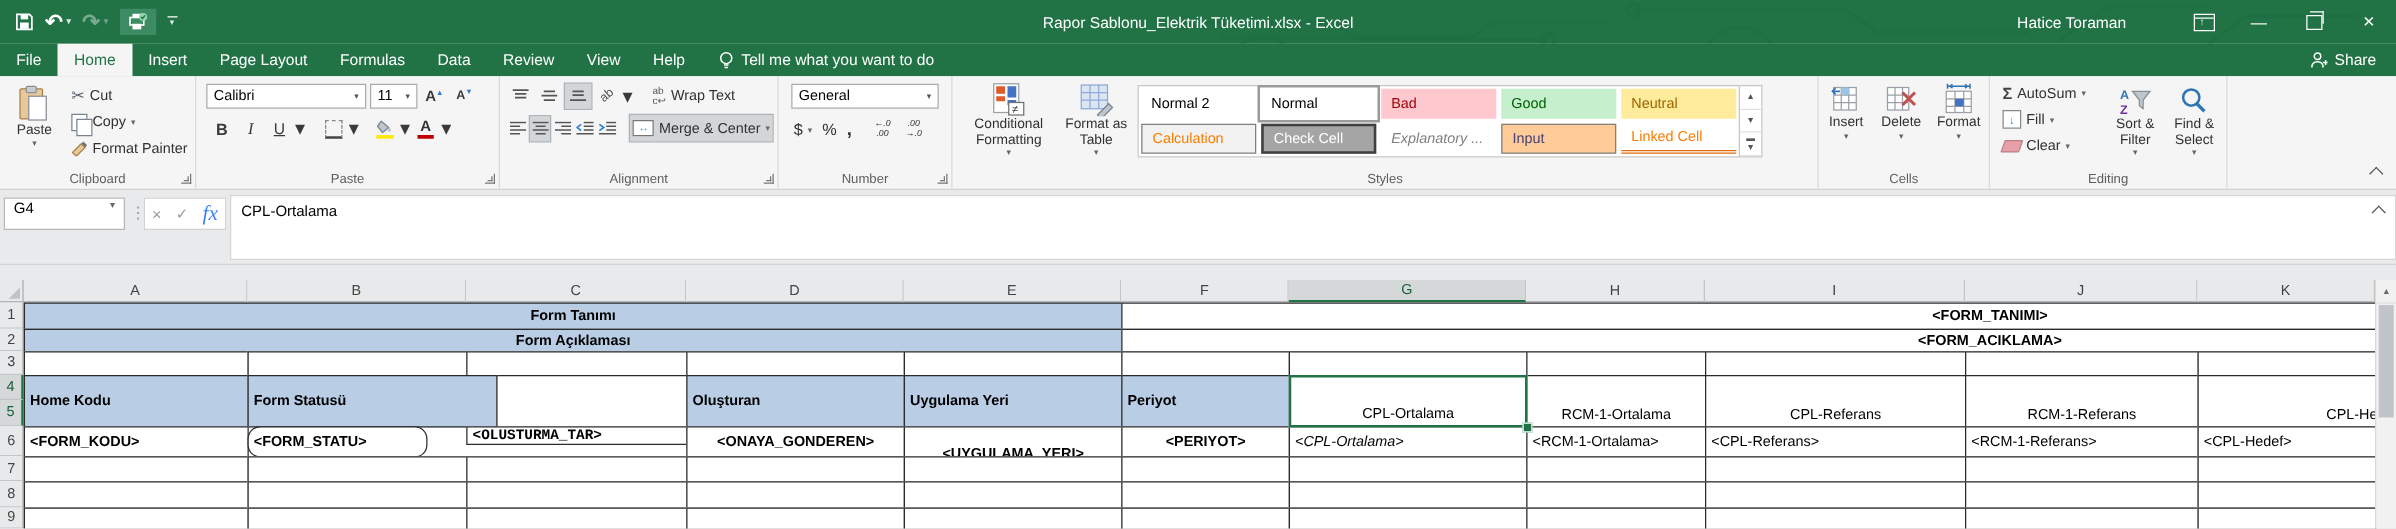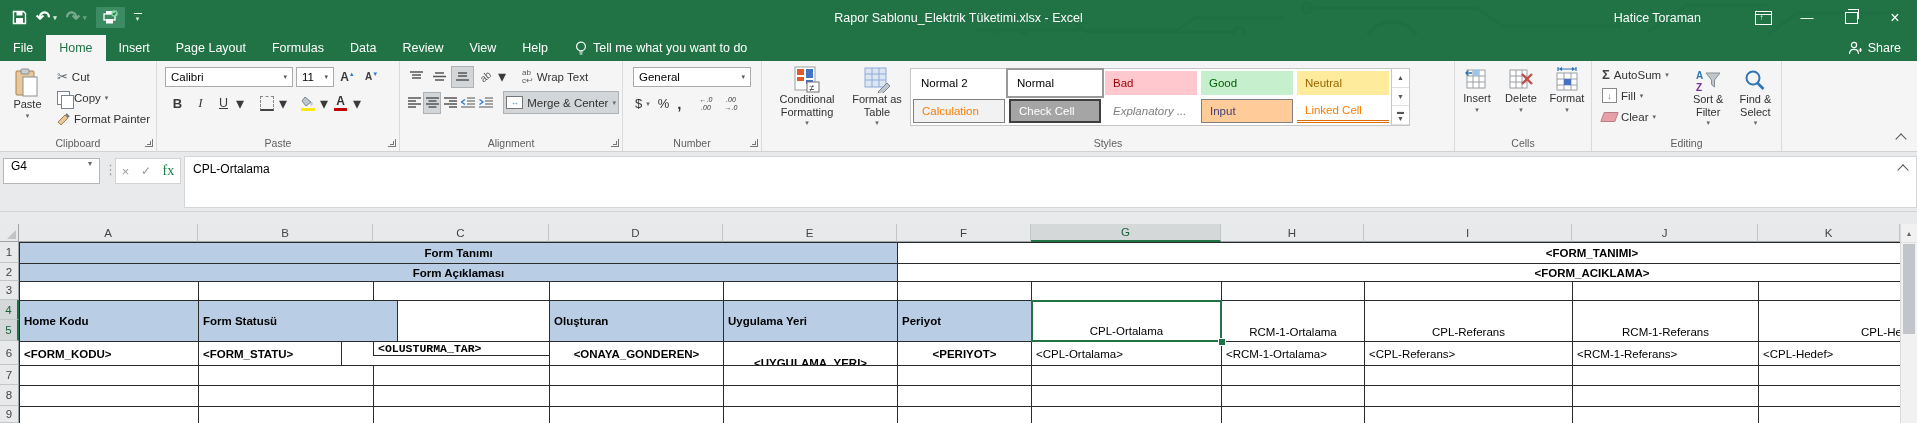--- a/index.html
+++ b/index.html
@@ -67,21 +67,21 @@
   .gscroll div{flex:1;display:flex;align-items:center;justify-content:center;font-size:7px;color:#555;border-bottom:1px solid #E1E1E1;}
   
   .fxbar{position:absolute;top:152px;left:0;width:100%;height:60px;background:#E9EAEB;border-bottom:1px solid #D5D5D5;box-sizing:border-box;}
   .namebox{position:absolute;left:3px;top:6px;width:97px;height:26px;background:#fff;border:1px solid #B7B7B7;
            font-size:12px;display:flex;align-items:flex-start;padding:0 7px;box-sizing:border-box;color:#000;}
   .namebox .arr{margin-left:auto;font-size:8px;color:#666;}
   .fxdots{position:absolute;left:104px;top:10px;color:#999;font-size:13px;letter-spacing:0;}
   .fxbtns{position:absolute;left:115px;top:6px;width:66px;height:26px;background:#fff;border:1px solid #D3D3D3;
           display:flex;align-items:center;justify-content:space-around;box-sizing:border-box;}
   .fxx{color:#9a9a9a;font-size:13px;} .fxok{color:#9a9a9a;font-size:12px;}
-  .fxfx{font-family:"Liberation Serif",serif;font-size:14px;color:#15803d;}
+  .fxfx{font-family:"Liberation Serif",serif;font-style:italic;font-size:17px;color:#3b82f6;}
   .fxinput{position:absolute;left:184px;top:4px;right:0;height:52px;background:#fff;border:1px solid #D6D6D6;
            box-sizing:border-box;font-size:12px;color:#000;padding:5px 8px;}
   .fxcollapse{position:absolute;right:9px;top:9px;}
   
   .sheet{position:absolute;top:212px;left:0;width:100%;bottom:0;background:#E9EAEB;overflow:hidden;}
   .gridwrap{position:absolute;top:12px;left:0;width:1900px;bottom:0;background:#fff;}
   .corner{position:absolute;left:0;top:0;background:#E8E9EA;border-right:1px solid #9EA3A8;border-bottom:1px solid #9EA3A8;box-sizing:border-box;}
   .corner::after{content:"";position:absolute;right:2px;bottom:2px;border-left:9px solid transparent;border-bottom:9px solid #BFC3C6;}
   .colh{position:absolute;top:0;background:#E8E9EA;border-right:1px solid #C3C6C8;border-bottom:1px solid #9EA3A8;
         box-sizing:border-box;display:flex;align-items:center;justify-content:center;font-size:11.5px;color:#444;}
@@ -561,26 +561,26 @@
         <div class="cell blue bold" style="left: 549px; top: 76px; width: 175px; height: 42px;">Oluşturan</div>
         <div class="cell blue bold" style="left: 723px; top: 76px; width: 175px; height: 42px;">Uygulama Yeri</div>
         <div class="cell blue bold" style="left: 897px; top: 76px; width: 135px; height: 42px;">Periyot</div>
         <div class="cell center bottom sel" style="left: 1031px; top: 76px; width: 191px; height: 42px;">CPL-Ortalama</div>
         <div class="fillhandle" style="left: 1218px; top: 114px;"></div>
         <div class="cell center bottom" style="left: 1221px; top: 76px; width: 144px; height: 42px;">RCM-1-Ortalama</div>
         <div class="cell center bottom" style="left: 1364px; top: 76px; width: 209px; height: 42px;">CPL-Referans</div>
         <div class="cell center bottom" style="left: 1572px; top: 76px; width: 187px; height: 42px;">RCM-1-Referans</div>
         <div class="cell bottom clipk" style="left: 1758px; top: 76px; width: 143px; height: 42px;">CPL-Hedef</div>
         <div class="cell bold" style="left: 19px; top: 117px; width: 180px; height: 25px;">&lt;FORM_KODU&gt;</div>
-        <div class="cell bold" style="left: 198px; top: 117px; width: 144px; height: 25px;">&lt;FORM_STATU&gt;</div>
+        <div class="cell bold" style="left: 198px; top: 117px; width: 144px; height: 25px; border-radius: 10px;">&lt;FORM_STATU&gt;</div>
         <div class="cell bold" style="left: 373px; top: 117px; width: 177px; height: 15px; font-family: Liberation Mono, monospace;">&lt;OLUSTURMA_TAR&gt;</div>
         <div class="cell bold center" style="left: 549px; top: 117px; width: 175px; height: 25px;">&lt;ONAYA_GONDEREN&gt;</div>
         <div class="cell bold center" style="left: 723px; top: 117px; width: 175px; height: 43px;">&lt;UYGULAMA_YERI&gt;</div>
         <div class="cell bold center" style="left: 897px; top: 117px; width: 135px; height: 25px;">&lt;PERIYOT&gt;</div>
-        <div class="cell" style="left: 1031px; top: 117px; width: 191px; height: 25px;">&lt;CPL-Ortalama&gt;</div>
+        <div class="cell" style="left: 1031px; top: 117px; width: 191px; height: 25px; font-style: italic;">&lt;CPL-Ortalama&gt;</div>
         <div class="cell" style="left: 1221px; top: 117px; width: 144px; height: 25px;">&lt;RCM-1-Ortalama&gt;</div>
         <div class="cell" style="left: 1364px; top: 117px; width: 209px; height: 25px;">&lt;CPL-Referans&gt;</div>
         <div class="cell" style="left: 1572px; top: 117px; width: 187px; height: 25px;">&lt;RCM-1-Referans&gt;</div>
         <div class="cell" style="left: 1758px; top: 117px; width: 143px; height: 25px;">&lt;CPL-Hedef&gt;</div>
         <div class="cell" style="left: 19px; top: 141px; width: 180px; height: 21px;"></div>
         <div class="cell" style="left: 198px; top: 141px; width: 176px; height: 21px;"></div>
         <div class="cell" style="left: 373px; top: 141px; width: 177px; height: 21px;"></div>
         <div class="cell" style="left: 549px; top: 141px; width: 175px; height: 21px;"></div>
         <div class="cell" style="left: 723px; top: 141px; width: 175px; height: 21px;"></div>
         <div class="cell" style="left: 897px; top: 141px; width: 135px; height: 21px;"></div>

